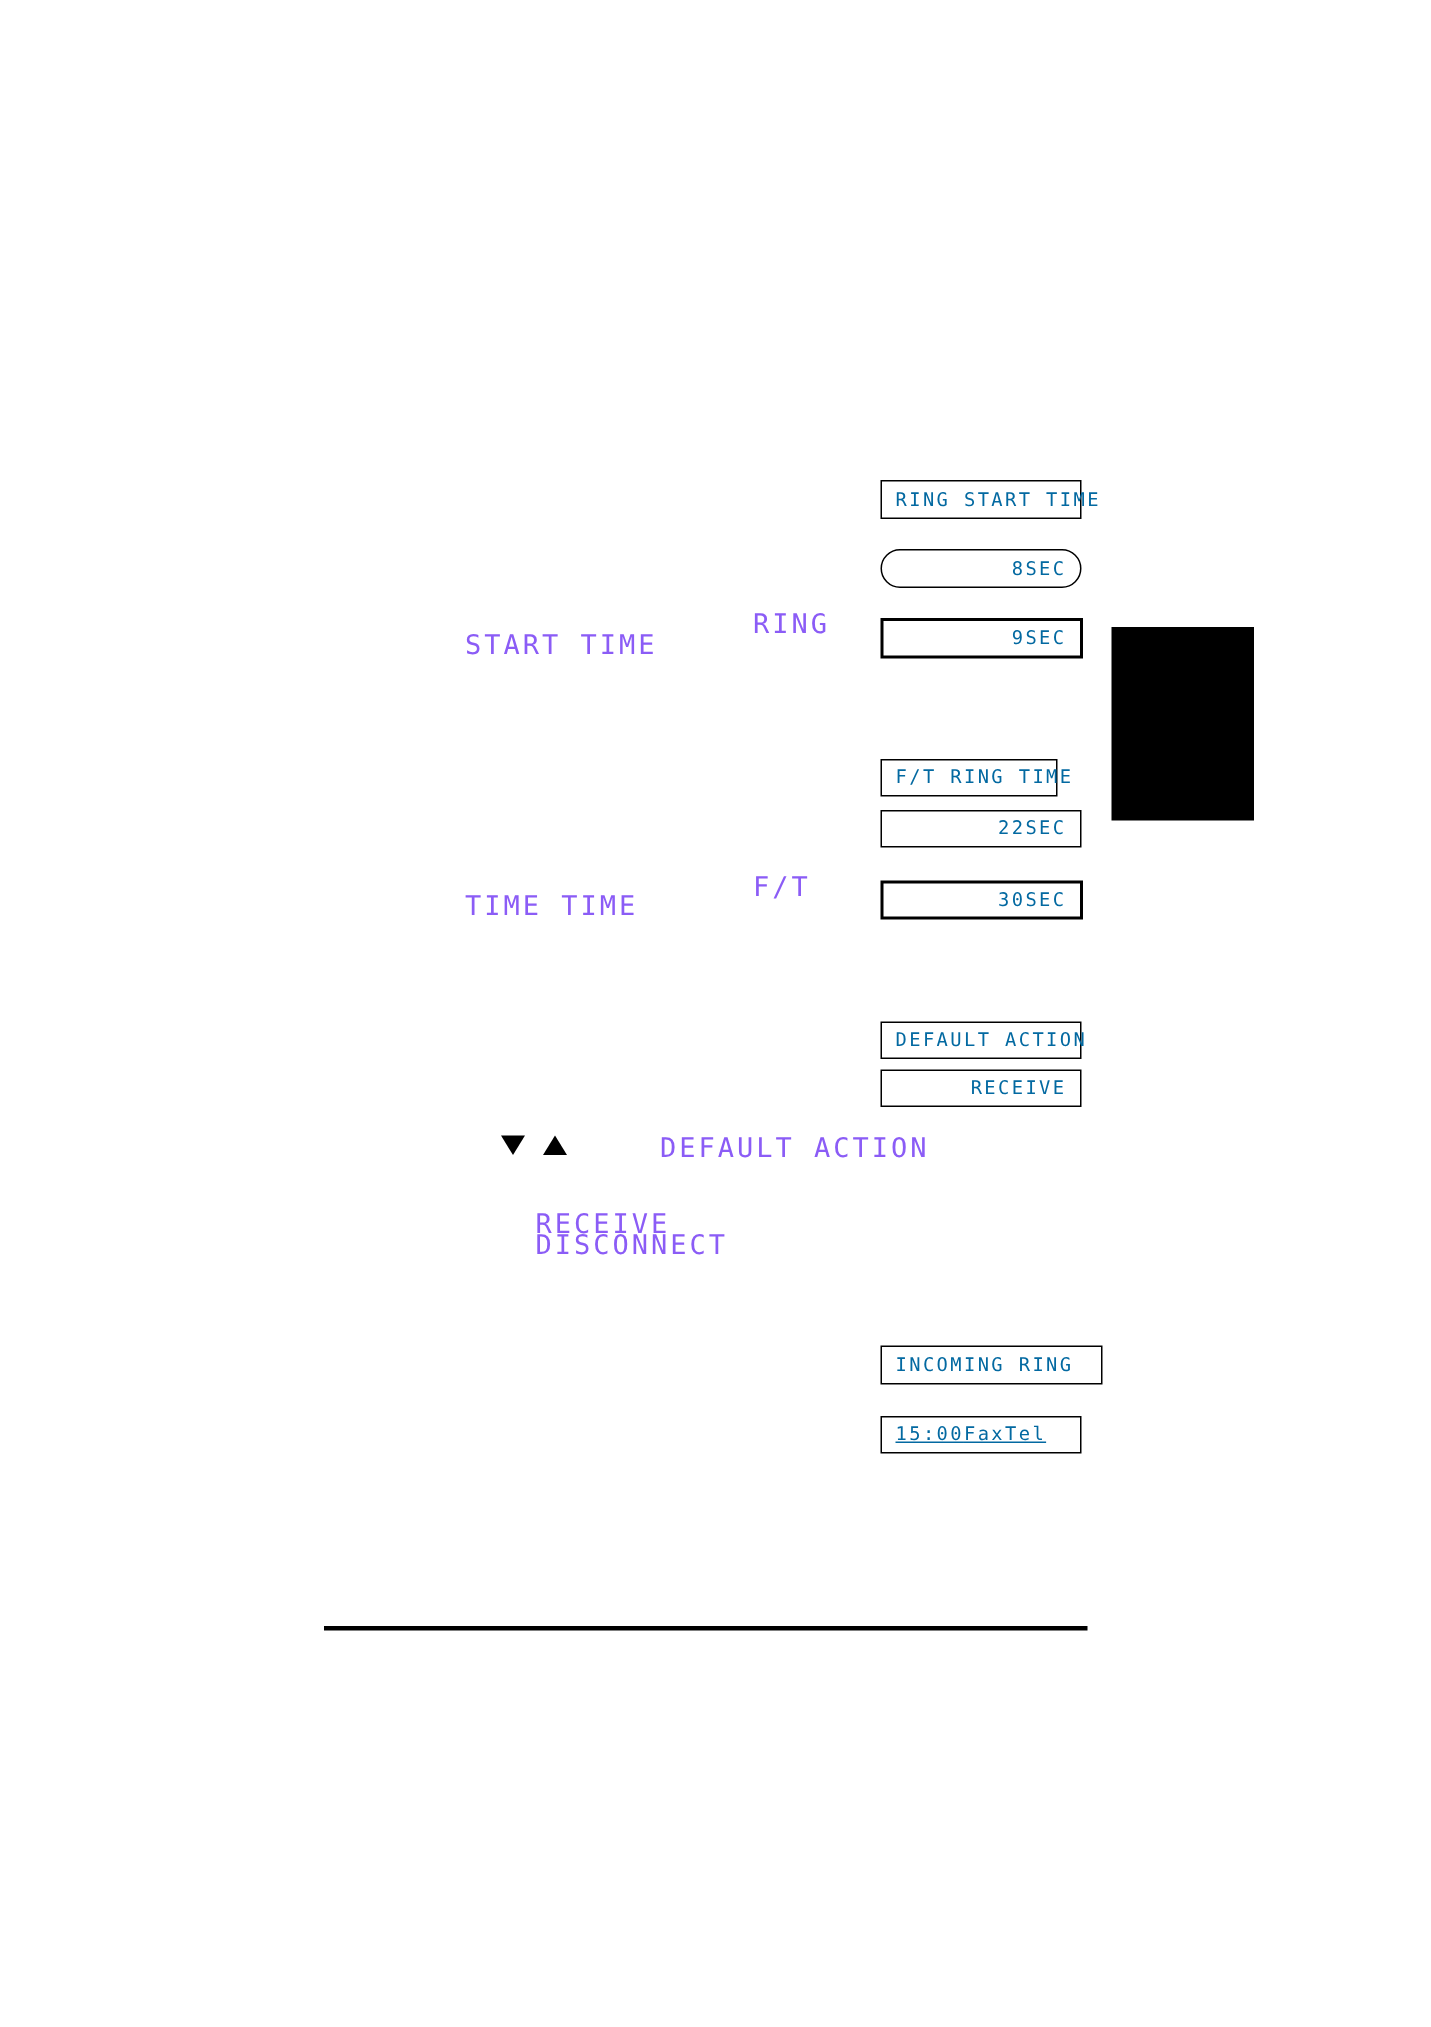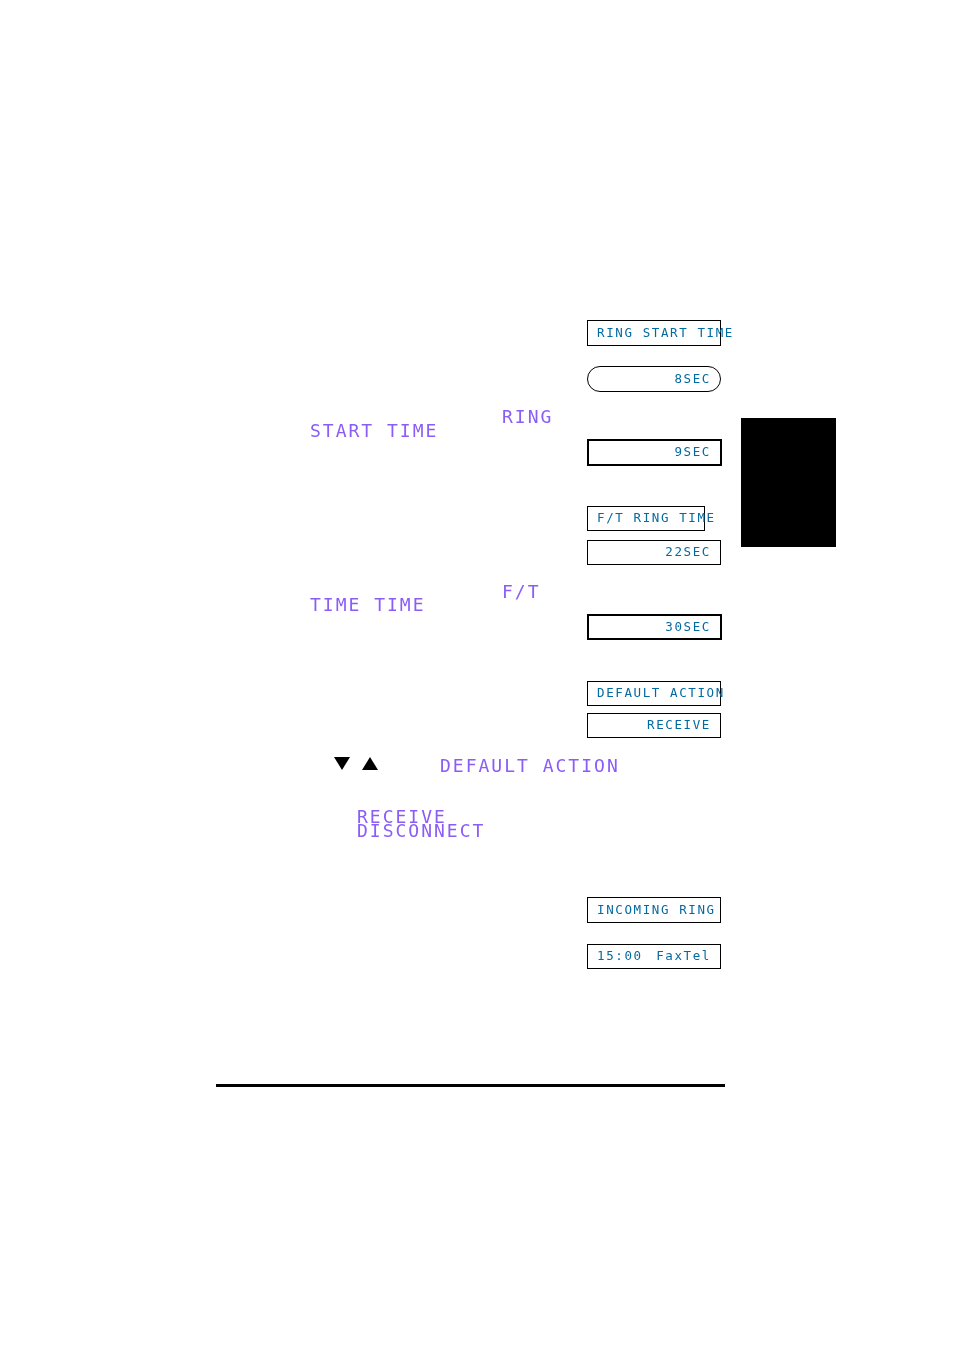--- a/index.html
+++ b/index.html
@@ -31,22 +31,22 @@
     letter-spacing: 1.6px;
     color: #0369a1;
     line-height: 1;
     display: flex;
     align-items: center;
     padding: 0 9px;
     white-space: pre;
   }
   .lcd.left   { justify-content: flex-start; }
   .lcd.right  { justify-content: flex-end; }
-  .lcd.split  { justify-content: space-between; }
-  .lcd.bold   { border-width: 2px; margin-top: 27px; }
+  .lcd.split  { justify-content: flex-start; text-decoration: underline; }
+  .lcd.bold   { border-width: 2px; }
 
   
   .mtext {
     position: absolute;
     font-family: "DejaVu Sans Mono", monospace;
     font-size: 18px;
     letter-spacing: 1.8px;
     color: #8b5cf6;
     line-height: 1.12;
     white-space: pre;
@@ -130,21 +130,21 @@
   <div class="arrow down" style="left:334px; top:757px;"></div>
 
   <div class="arrow up" style="left:362px; top:757px;"></div>
 
   <div class="mtext caps" style="left:440px; top:756px;">DEFAULT ACTION</div>
 
   <div class="mtext caps" style="left:357px; top:807px;">RECEIVE</div>
 
   <div class="mtext caps" style="left:357px; top:821px;">DISCONNECT</div>
 
-  <div class="lcd left" style="left:587px; top:897px; width:134px; height:26px;">
+  <div class="lcd left" style="left:587px; top:897px; width:148px; height:26px;">
     <span>INCOMING RING</span>
   </div>
 
   <div class="lcd split" style="left:587px; top:944px; width:134px; height:25px;">
     <span>15:00</span>
     <span>FaxTel</span>
   </div>
 
   <div id="footer-rule" style="left:216px; top:1084px; width:509px; height:3px;"></div>
 

